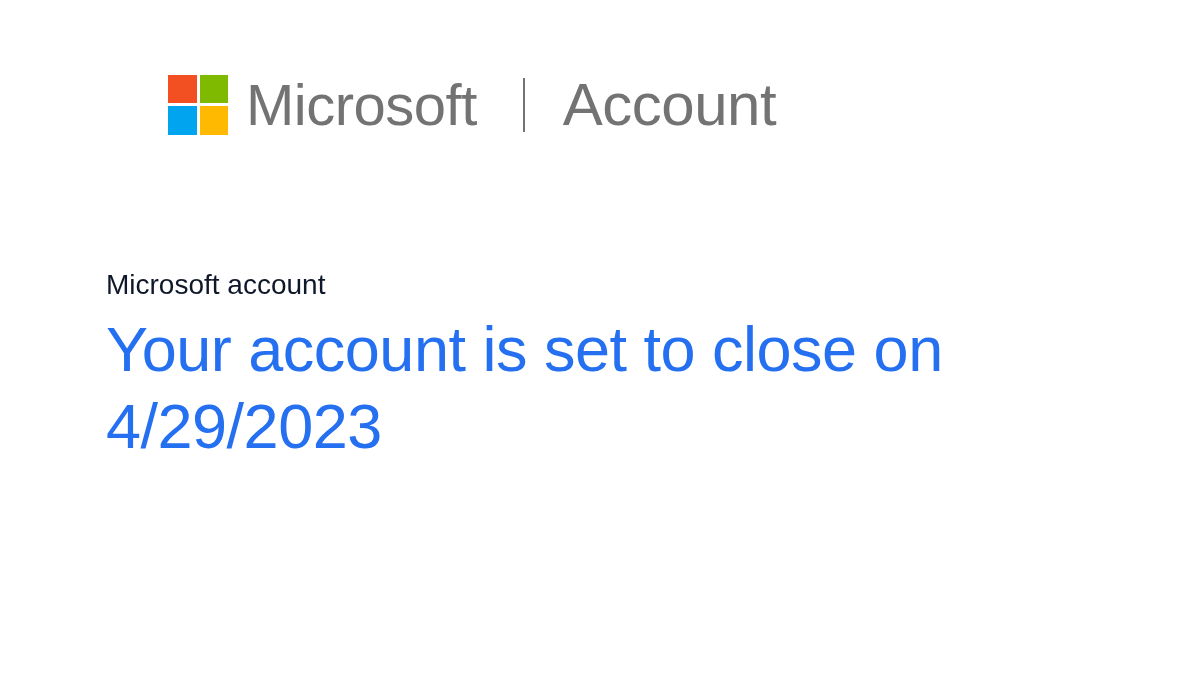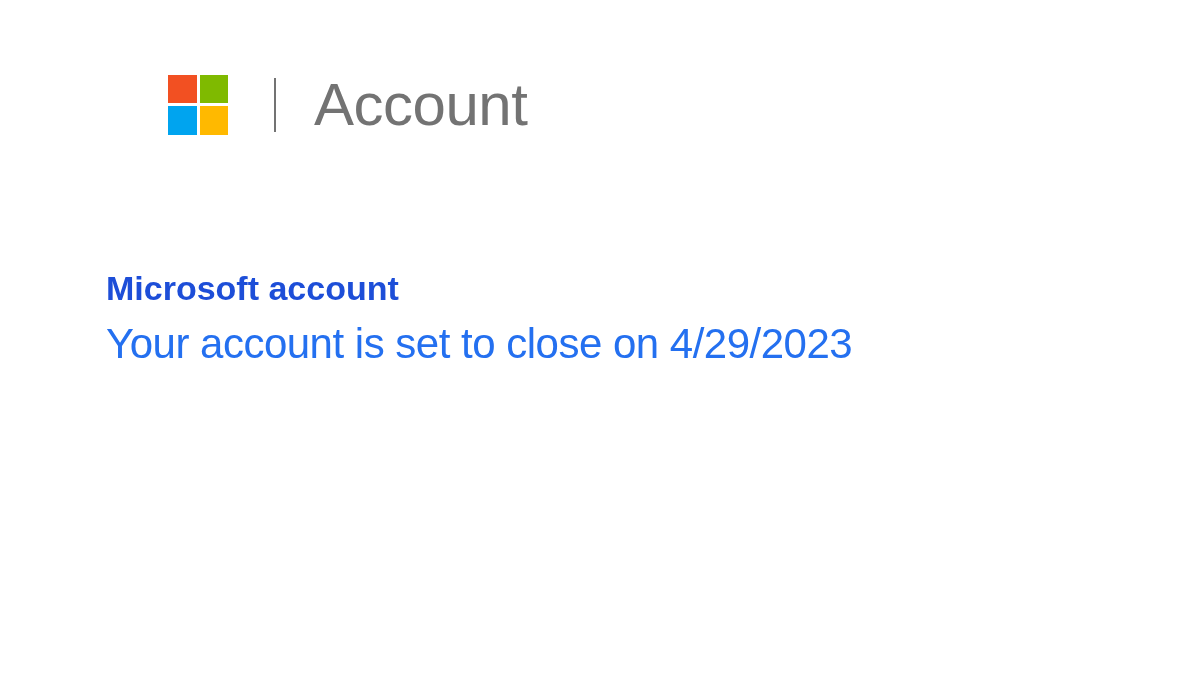--- a/index.html
+++ b/index.html
@@ -54,45 +54,46 @@
     .account-word {
       font-size: 60px;
       font-weight: 400;
       color: #737373;
       letter-spacing: -0.5px;
     }
     .body-section {
       margin-left: -62px;
     }
     .subheading {
-      font-size: 34px;
-      font-weight: 700;
-      color: #1d4ed8;
+      font-size: 28px;
+      font-weight: 400;
+      color: #0f172a;
       margin-bottom: 10px;
     }
     .headline {
-      font-size: 42px;
+      font-size: 63px;
       font-weight: 500;
       color: #2470f0;
       line-height: 1.22;
       letter-spacing: -0.5px;
       max-width: 1050px;
     }
   </style>
 </head>
 <body>
 
 <div class="container">
   <div class="header">
     <div class="logo-squares">
       <div class="square square-red"></div>
       <div class="square square-green"></div>
       <div class="square square-blue"></div>
       <div class="square square-yellow"></div>
     </div>
+    <span class="brand-name">Microsoft</span>
     <div class="divider"></div>
     <span class="account-word">Account</span>
   </div>
 
   <div class="body-section">
     <div class="subheading">Microsoft account</div>
     <div class="headline">Your account is set to close on 4/29/2023</div>
   </div>
 </div>
 

